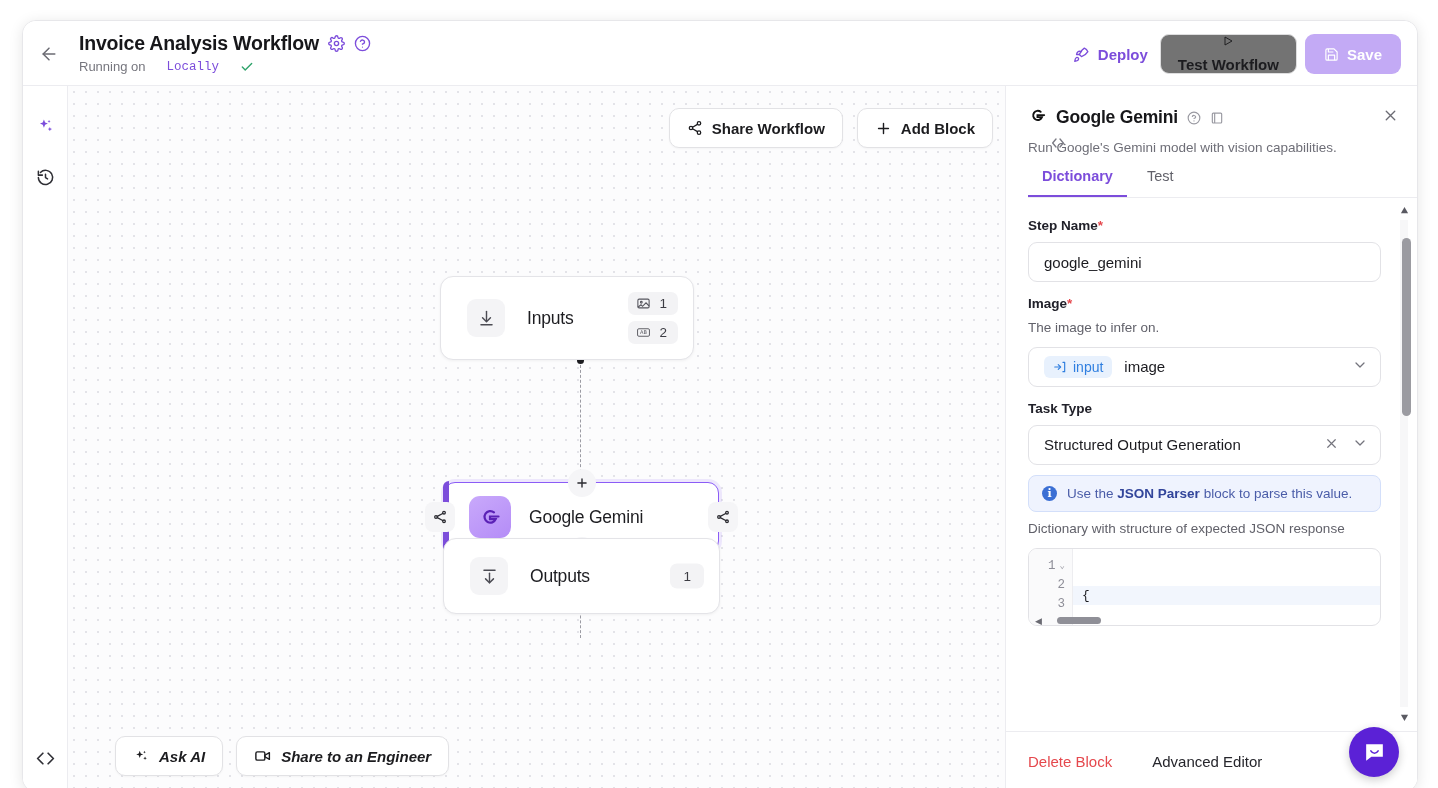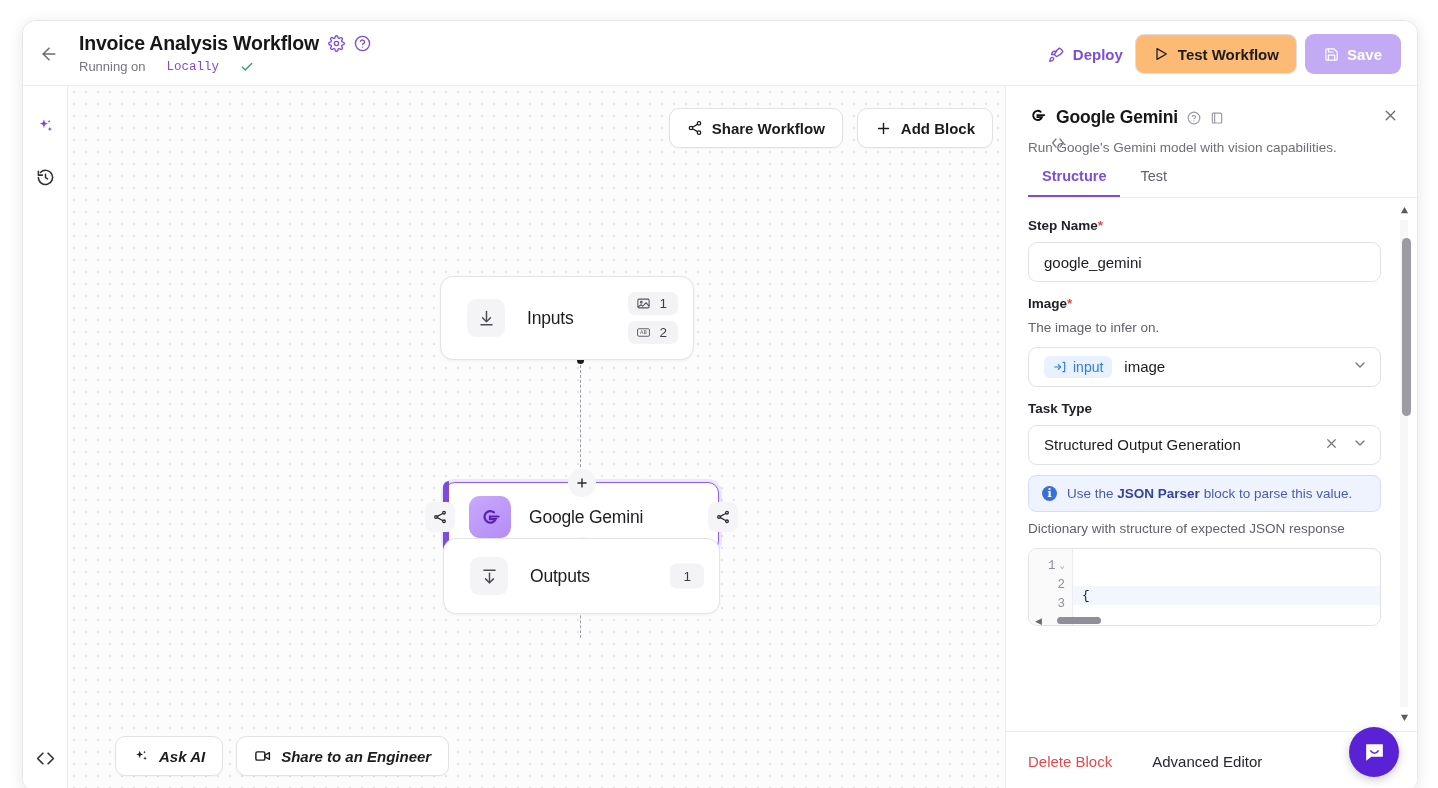--- a/index.html
+++ b/index.html
@@ -39,22 +39,22 @@
   .sub-check { color:#30a46c; display:flex; }
 
   .top-actions { position:absolute; right: 16px; top: 13px; display:flex; align-items:center; gap:8px;}
   .deploy-btn {
     display:flex; align-items:center; gap:8px; color:#7c4ddb;
     font-size:15px; font-weight:600; cursor:pointer; padding: 6px 4px;
   }
   .test-btn {
     display:flex; align-items:center; gap:9px;
     border:1px solid #dededf; border-radius: 9px;
-    height: 40px; padding: 0 17px; background:#fdba74; cursor:pointer;
-    font-size: 15px; font-weight:600; color:#1c1c1f;
+    height: 40px; padding: 0 17px; background:#737373; cursor:pointer;
+    font-size: 15px; font-weight:600; color:#1c1c1f;flex-direction:column;
   }
   .save-btn {
     display:flex; align-items:center; gap:8px;
     border:none; border-radius: 9px; height: 40px; padding: 0 19px;
     background:#c3aaf5; color:#ffffff; cursor:pointer;
     font-size: 15px; font-weight:600;
   }
 
   
   .rail {
@@ -495,21 +495,21 @@
         </span>
       </div>
       <div class="ph-close">
         <svg width="17" height="17" viewBox="0 0 24 24" fill="none" stroke="currentColor" stroke-width="1.9" stroke-linecap="round">
             <path d="M6 6l12 12M18 6L6 18"></path>
           </svg>
       </div>
       <div class="ph-desc">Run Google's Gemini model with vision capabilities.</div>
 
       <div class="tabs">
-        <div class="tab active">Structure</div>
+        <div class="tab active">Dictionary</div>
         <div class="tab">Test</div>
       </div>
     </div>
 
     <div class="panel-body">
 
       <div class="f-label">
         <span>Step Name</span><span class="req">*</span>
       </div>
       <div class="f-input">

